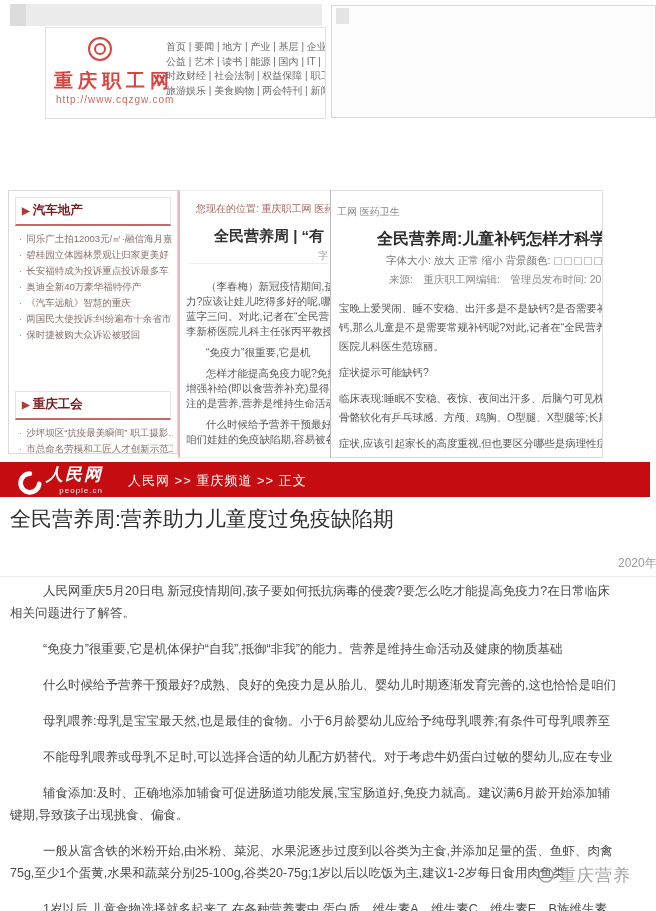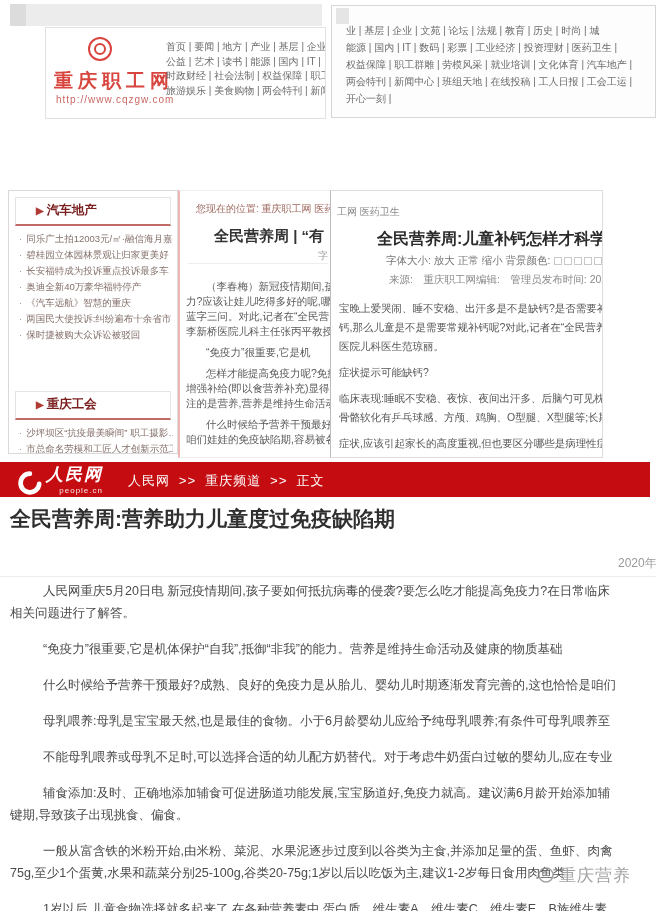--- a/index.html
+++ b/index.html
@@ -20,21 +20,21 @@
 
   .nav-card { position:absolute; left:331px; top:5px; width:325px; height:113px; background:#fdfdfd; border:1px solid #d6d6d6; z-index:3; overflow:hidden; }
   .nav-card-frag { position:absolute; left:4px; top:2px; width:13px; height:16px; background:#e5e5e5; }
   .rnav { position:absolute; left:14px; top:16px; font-size:10px; color:#6b6b6b; }
   .rnav-row { line-height:17px; white-space:nowrap; }
 
   
   .sidebar-card { position:absolute; left:8px; top:190px; width:170px; height:264px; background:#fff; border:1px solid #d9d9d9; overflow:hidden; z-index:1; }
   .s-section { position:absolute; left:0; width:168px; }
   .s-sec1 { top:6px; } .s-sec2 { top:200px; }
-  .s-header { margin:0 6px; padding:4px 6px 5px 20px; border:1px solid #e8e3e3; border-bottom:2px solid #c06a66; font-size:12.5px; font-weight:bold; color:#7a1f1f; white-space:nowrap; }
+  .s-header { margin:0 6px; padding:4px 6px 5px 6px; border:1px solid #e8e3e3; border-bottom:2px solid #c06a66; font-size:12.5px; font-weight:bold; color:#7a1f1f; white-space:nowrap; }
   .s-header .tri { color:#b03a34; margin-right:3px; font-size:10px; }
   .s-items { padding:5px 4px 0 10px; font-size:9.5px; color:#84706a; }
   .s-item { line-height:16px; white-space:nowrap; overflow:hidden; }
   .s-item::before { content:"·"; color:#a09090; margin-right:4px; }
 
   .mid-card { position:absolute; left:178px; top:190px; width:153px; height:268px; background:#fff; border:1px solid #eee; border-left:2px solid #f0b6b6; overflow:hidden; z-index:2; }
   .m-breadcrumb { position:absolute; left:16px; top:11px; font-size:10px; color:#a06a62; white-space:nowrap; }
   .m-title { position:absolute; left:34px; top:36px; font-size:15px; font-weight:bold; color:#333; white-space:nowrap; }
   .m-frag { position:absolute; left:138px; top:58px; font-size:10px; color:#999; }
   .m-divider { position:absolute; left:8px; top:72px; width:140px; border-top:1px solid #eee; }
@@ -51,24 +51,24 @@
   .r-meta { position:absolute; left:58px; top:82px; font-size:10.5px; color:#8a8a8a; white-space:nowrap; }
   .r-body { position:absolute; left:8px; top:101px; width:318px; font-size:10.5px; color:#555; }
   .r-line { line-height:19px; margin-top:7px; white-space:nowrap; overflow:hidden; }
   .r-line.cont { margin-top:0; }
 
   
   .pd-banner { position:absolute; left:0; top:462px; width:650px; height:35px; background:#c50d11; z-index:4; }
   .pd-logo { position:absolute; left:14px; top:4px; display:flex; align-items:center; }
   .pd-script { margin-left:4px; color:#fff; font-size:17px; font-style:italic; font-weight:bold; letter-spacing:2px; line-height:18px; }
   .pd-sub { display:block; font-size:8px; font-style:normal; font-weight:normal; letter-spacing:1px; text-align:right; margin-top:-2px; opacity:.9; }
-  .pd-breadcrumb { position:absolute; left:128px; top:10px; color:#fff; font-size:13px; letter-spacing:1px; white-space:nowrap;font-family:Liberation Mono, monospace; }
-
-  
-  .a-title { position:absolute; left:10px; top:505px; font-size:21px; font-weight:bold; color:#2f2f2f; white-space:nowrap; }
+  .pd-breadcrumb { position:absolute; left:128px; top:10px; color:#fff; font-size:13px; letter-spacing:1px; white-space:nowrap; }
+
+  
+  .a-title { position:absolute; left:10px; top:505px; font-size:21px; font-weight:normal; color:#2f2f2f; white-space:nowrap; }
   .a-date { position:absolute; left:618px; top:555px; width:38px; overflow:hidden; font-size:12px; color:#9a9a9a; white-space:nowrap; }
   .a-divider { position:absolute; left:0; top:576px; width:656px; border-top:1px solid #ededed; }
   .a-body { position:absolute; left:10px; top:566px; width:660px; font-size:12.5px; color:#4a4a4a; }
   .a-line { line-height:22px; margin-top:14px; text-indent:33px; white-space:nowrap; }
   .a-line.cont { margin-top:0; text-indent:0; }
 
   .watermark { position:absolute; left:536px; top:864px; display:flex; opacity:.8; z-index:5; }
   .wm-text { margin-left:3px; font-size:17px; color:#8d8d8d; letter-spacing:1px; white-space:nowrap; }
 </style>
 </head>
@@ -93,32 +93,20 @@
 
         <div class="lnav-row">时政财经 | 社会法制 | 权益保障 | 职工群雕</div>
 
         <div class="lnav-row">旅游娱乐 | 美食购物 | 两会特刊 | 新闻中心</div>
 
       </div>
   </div>
 
   <div class="nav-card">
     <div class="nav-card-frag"></div>
-    <div class="rnav">
-
-        <div class="rnav-row">业 | 基层 | 企业 | 文苑 | 论坛 | 法规 | 教育 | 历史 | 时尚 | 城</div>
-
-        <div class="rnav-row">能源 | 国内 | IT | 数码 | 彩票 | 工业经济 | 投资理财 | 医药卫生 |</div>
-
-        <div class="rnav-row">权益保障 | 职工群雕 | 劳模风采 | 就业培训 | 文化体育 | 汽车地产 |</div>
-
-        <div class="rnav-row">两会特刊 | 新闻中心 | 班组天地 | 在线投稿 | 工人日报 | 工会工运 |</div>
-
-        <div class="rnav-row">开心一刻 |</div>
-      </div>
   </div>
 
   <div class="sidebar-card">
     <div class="s-section s-sec1">
       <div class="s-header"><span class="tri">▶</span><span>汽车地产</span></div>
       <div class="s-items">
 
           <div class="s-item">同乐广土拍12003元/㎡·融信海月嘉州</div>
 
           <div class="s-item">碧桂园立体园林景观让归家更美好</div>

